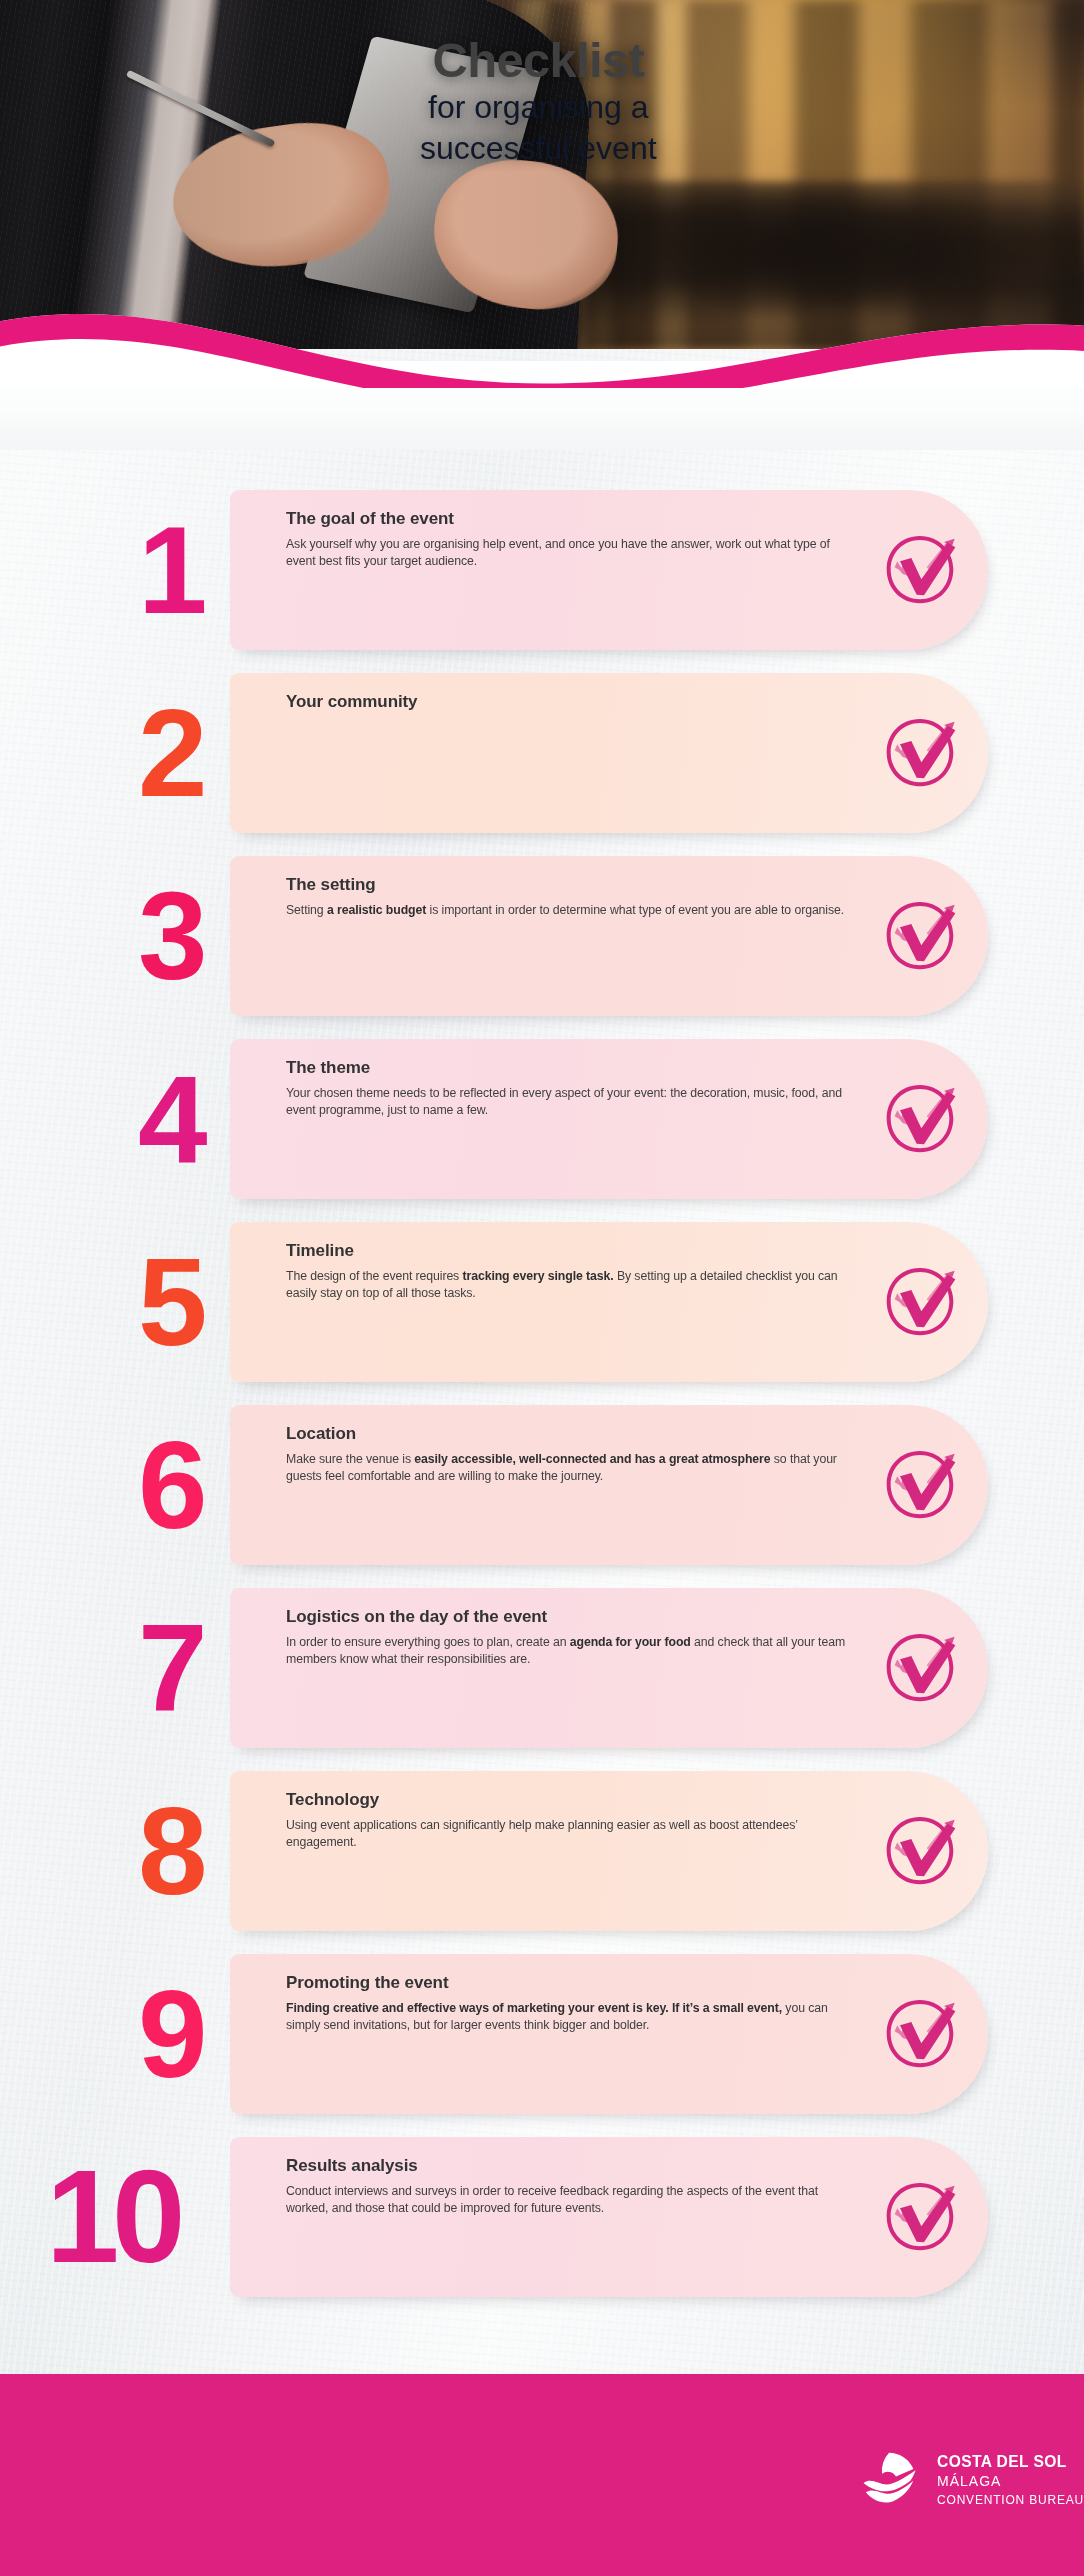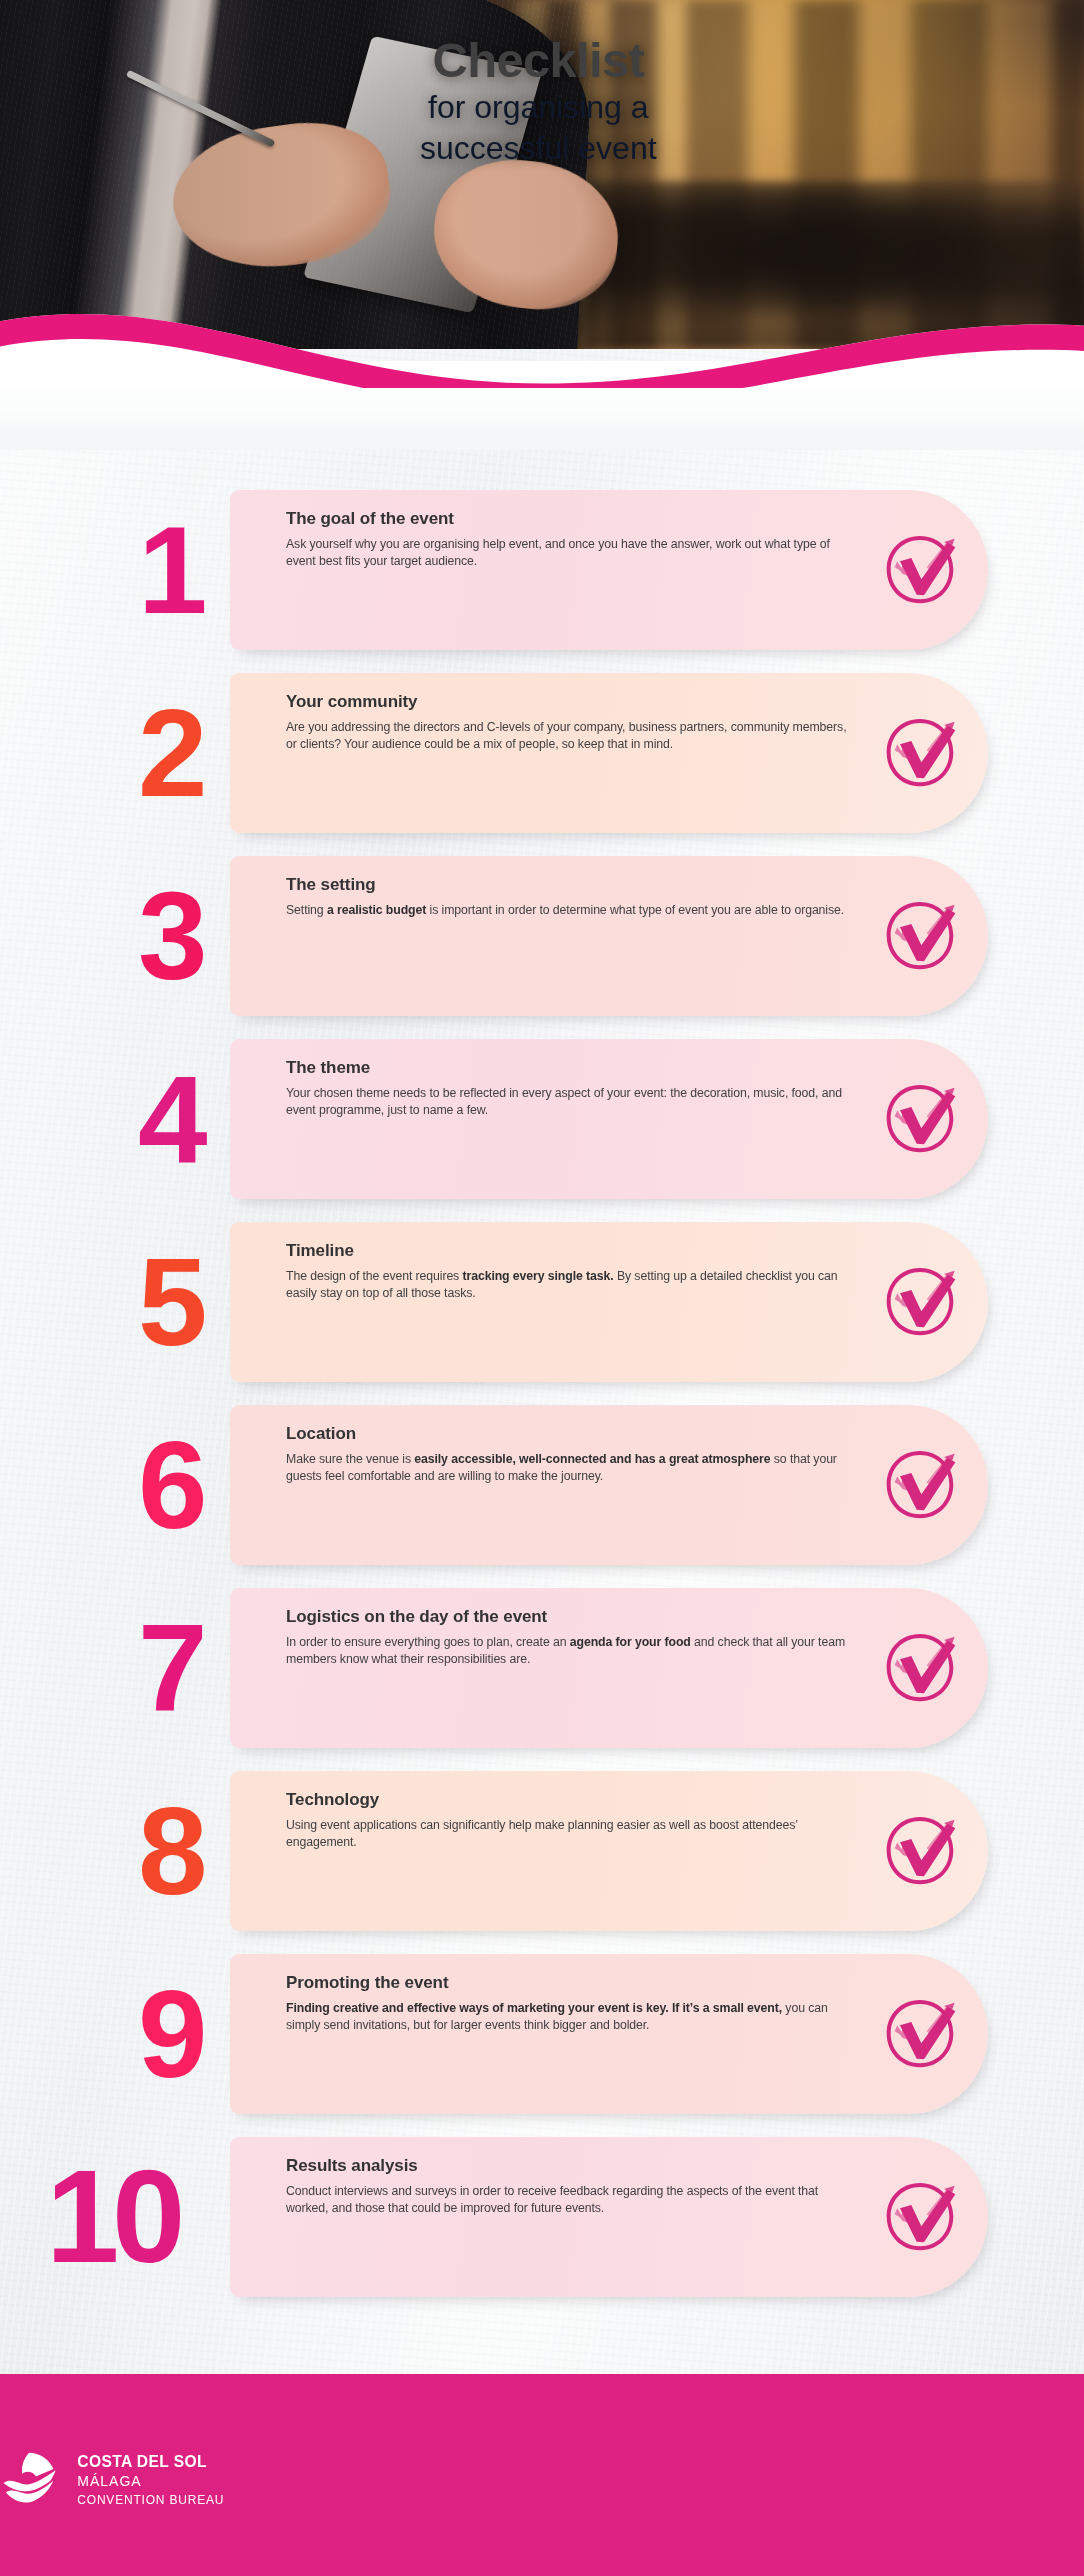--- a/index.html
+++ b/index.html
@@ -195,21 +195,21 @@
   .check{
     position:absolute; right:28px; top:50%; transform:translateY(-50%);
     width:80px; height:80px;
   }
   .check svg{ width:80px; height:80px; display:block; }
 
   
   .footer{
     position:absolute; left:0; bottom:0; width:1084px; height:202px;
     background:#DD2180; z-index:8;
-    display:flex; align-items:center; justify-content:flex-start;
+    display:flex; align-items:center; justify-content:flex-end;
   }
   .logo{ display:flex; align-items:center; gap:19.3px; transform:translateY(4.5px); }
   .logo-mark{ width:58px; height:58px; }
   .logo-txt{ color:#fff; line-height:1; }
   .logo-l1{ font-size:15.6px; font-weight:bold; letter-spacing:0.4px; }
   .logo-l2{ font-size:14px; font-weight:normal; letter-spacing:1px; margin-top:4.5px; }
   .logo-l3{ font-size:12px; font-weight:normal; letter-spacing:0.8px; margin-top:5.2px; }
 </style>
 </head>
 <body>
@@ -263,21 +263,20 @@
   <path d="M70 56 l30 -38 6 4 -30 39 z" fill="#D4277F" opacity=".45"></path>
 </svg>
         </div>
       </div>
       <div class="num" style="color: rgb(230, 24, 124);">1</div>
     </div>
     <div class="row">
       <div class="card peach">
         <div class="card-body">
           <div class="card-title">Your community</div>
-          <div class="card-desc"><span>Are you addressing the directors and C-levels of your company, business partners, community members, or clients? Your audience could be a mix of people, so keep that in mind.</span></div>
         </div>
         <div class="check">
 <svg viewBox="0 0 120 120" aria-hidden="true">
   <path d="M60 9 C88 9 110 31 110 59 C110 88 88 110 60 110 C31 110 10 88 10 59 C10 31 31 9 60 9 Z
            M60 15 C35 15 16 34 16 59 C16 85 35 104 60 104 C85 104 104 85 104 59 C104 34 85 15 60 15 Z" fill="#D4277F"></path>
   <path d="M22 56 l4 -9 6 10 3 -7 5 11 2 -6 4 9 -3 5 -9 -3 -5 -6 -7 -4 z" fill="#D4277F" opacity=".55"></path>
   <path d="M32 48 C36 56 44 70 56 86 L52 92 C40 76 31 60 27 51 Z" fill="#D4277F" opacity=".0"></path>
   <path d="M30 47 L47 42 L62 74 L101 19 L113 26 L66 98 L55 97 Z" fill="#D4277F"></path>
   <path d="M96 18 L112 13 L108 24 Z" fill="#D4277F" opacity=".8"></path>
   <path d="M70 56 l30 -38 6 4 -30 39 z" fill="#D4277F" opacity=".45"></path>

